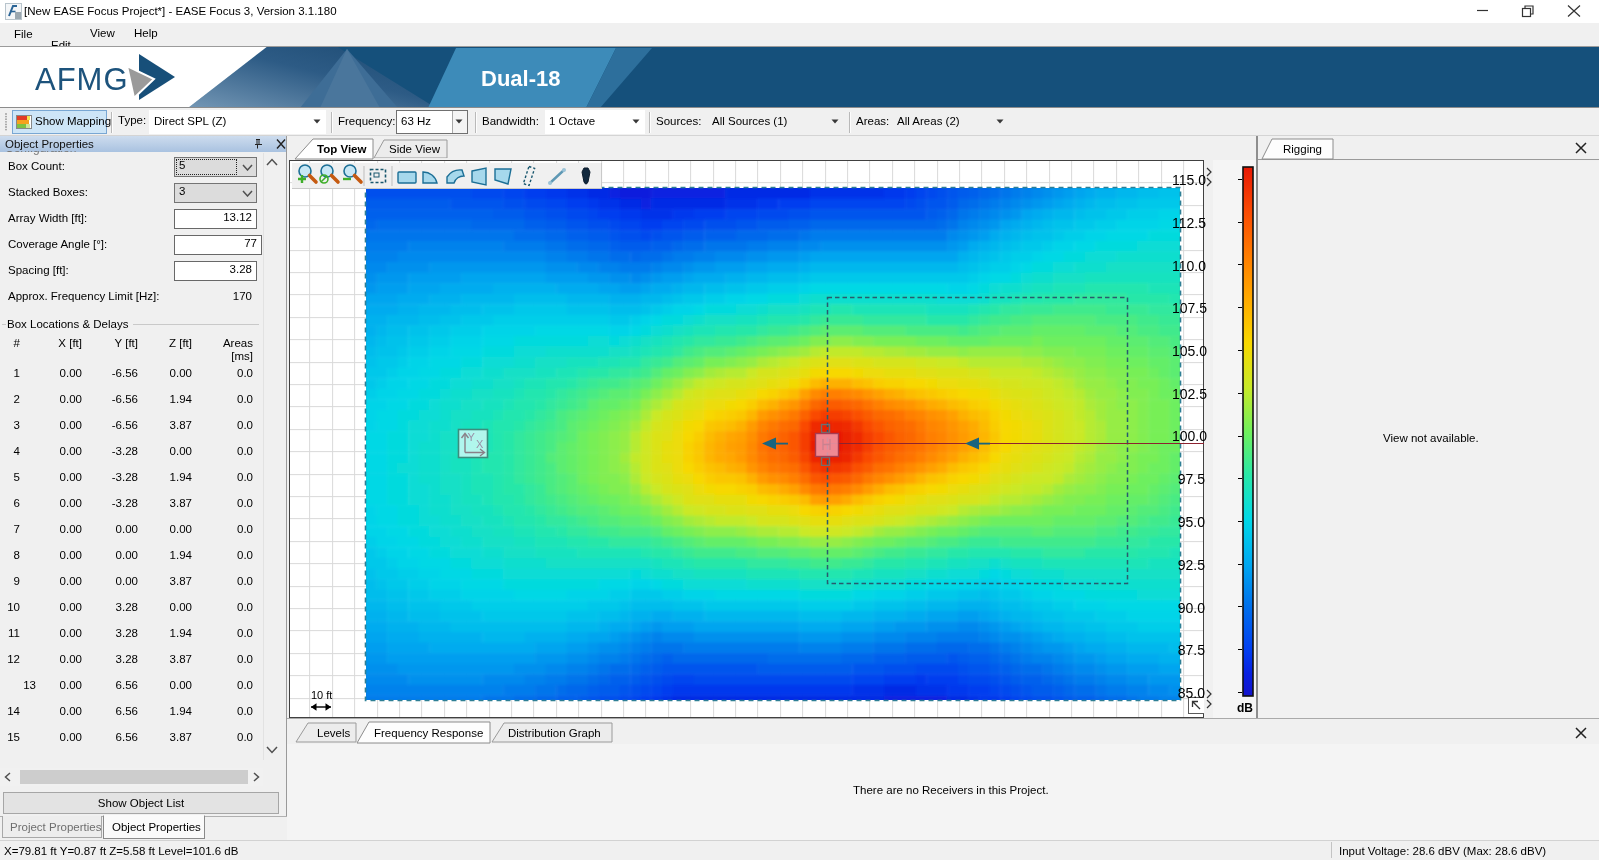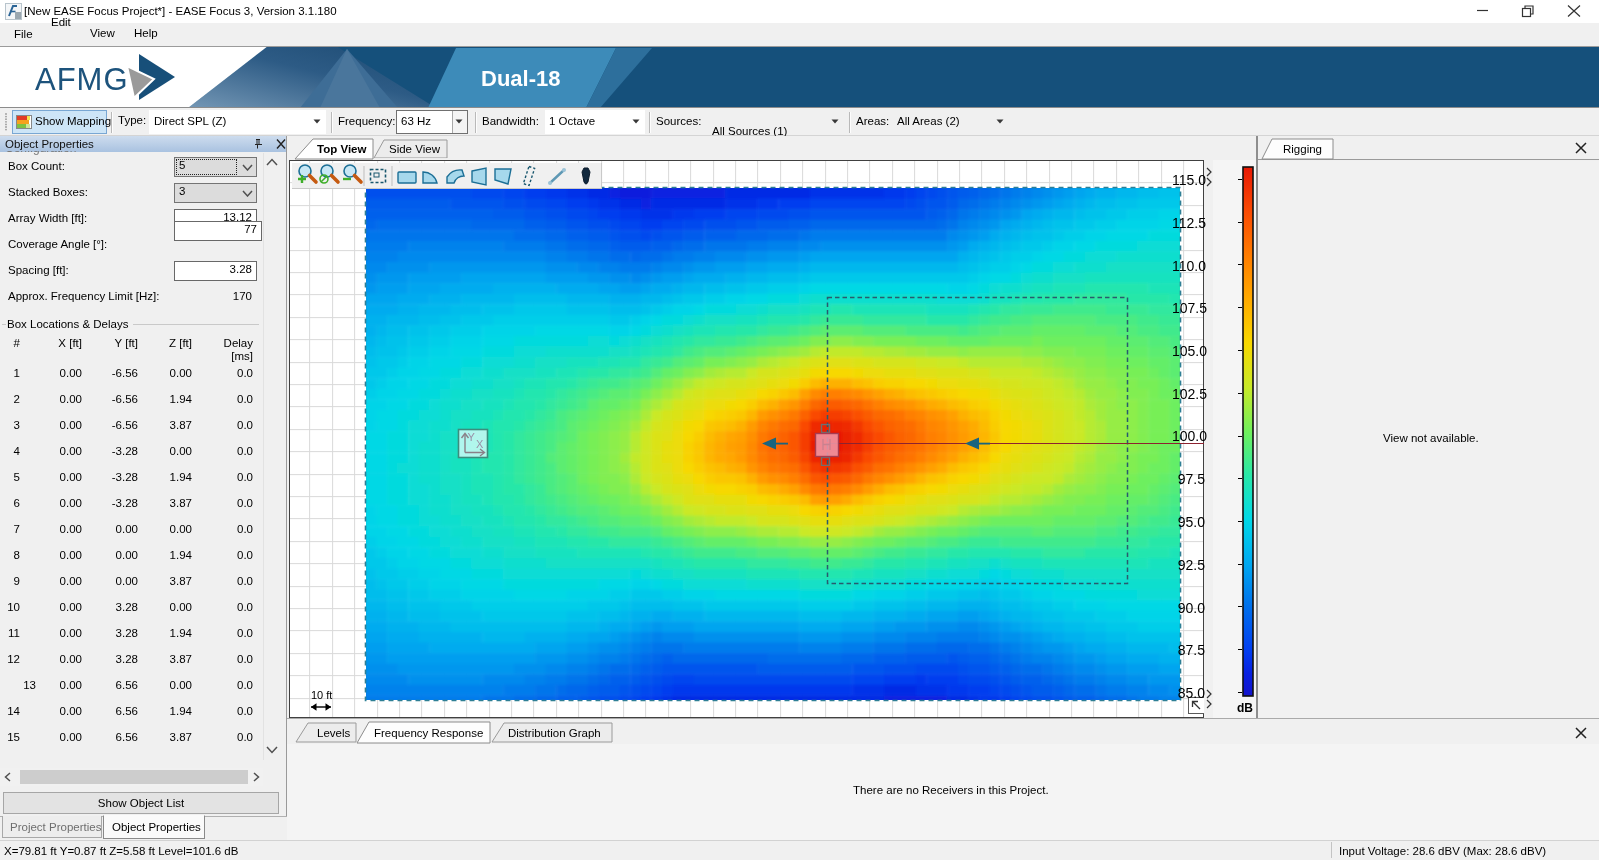--- a/index.html
+++ b/index.html
@@ -25,21 +25,21 @@
 <div class="abs" style="left:24px;top:5px;font-size:11.5px;color:#000;white-space:nowrap">[New EASE Focus Project*] - EASE Focus 3, Version 3.1.180</div>
 <svg class="abs" style="left:1469px;top:0" width="130" height="23" viewBox="0 0 130 23">
     <path d="M8 10.5 H19" stroke="#333" stroke-width="1.2"></path>
     <rect x="53.5" y="8.5" width="8" height="8" fill="none" stroke="#333" stroke-width="1.2"></rect>
     <path d="M56 8.5 v-2.5 h8 v8 h-2.5" fill="none" stroke="#333" stroke-width="1.2"></path>
     <path d="M99 5.5 L111 16.5 M111 5.5 L99 16.5" stroke="#333" stroke-width="1.2"></path>
   </svg>
 
 <div class="abs" style="left:0;top:23px;width:1599px;height:23px;background:#f0f0f0"></div>
 <div class="lbl" style="left:14px;top:28px">File</div>
-<div class="lbl" style="left:51px;top:16px">Edit</div>
+<div class="lbl" style="left:51px;top:39px">Edit</div>
 <div class="lbl" style="left:90px;top:27px">View</div>
 <div class="lbl" style="left:134px;top:27px">Help</div>
 
 <svg class="abs" style="left:0;top:46px" width="1599" height="62" viewBox="0 0 1599 62">
 <defs>
 <linearGradient id="bg1" x1="0" y1="1" x2="1" y2="0">
         <stop offset="0" stop-color="#7497b5"></stop>
         <stop offset="0.55" stop-color="#2d5b85"></stop>
         <stop offset="1" stop-color="#1c4a72"></stop>
       </linearGradient>
@@ -96,21 +96,21 @@
   </svg>
 <div class="sep" style="left:475px"></div>
 <div class="tseg" style="left:482px;top:115px">Bandwidth:</div>
 <div class="abs" style="left:545px;top:110px;width:100px;height:24px;background:#fff"></div>
 <div class="tseg" style="left:549px;top:115px">1 Octave</div>
 <svg class="abs" style="left:632px;top:119px" width="8" height="5">
     <polygon points="0.5,0.5 7.5,0.5 4,4.5" fill="#383838"></polygon>
   </svg>
 <div class="sep" style="left:649px"></div>
 <div class="tseg" style="left:656px;top:115px">Sources:</div>
-<div class="tseg" style="left:712px;top:125px">All Sources (1)</div>
+<div class="tseg" style="left:712px;top:115px">All Sources (1)</div>
 <svg class="abs" style="left:831px;top:119px" width="8" height="5">
     <polygon points="0.5,0.5 7.5,0.5 4,4.5" fill="#383838"></polygon>
   </svg>
 <div class="sep" style="left:849px"></div>
 <div class="tseg" style="left:856px;top:115px">Areas:</div>
 <div class="tseg" style="left:897px;top:115px">All Areas (2)</div>
 <svg class="abs" style="left:996px;top:119px" width="8" height="5">
     <polygon points="0.5,0.5 7.5,0.5 4,4.5" fill="#383838"></polygon>
   </svg>
 
@@ -131,34 +131,34 @@
     <path d="M1 1 L5.5 6 L10 1" stroke="#505050" stroke-width="1.5" fill="none"></path>
   </svg>
 <div class="lbl" style="left:8px;top:186px">Stacked Boxes:</div>
 <div class="drp" style="left:174px;top:183px;width:83px;height:20px">3</div>
 <svg class="abs" style="left:242px;top:190px" width="11" height="7">
     <path d="M1 1 L5.5 6 L10 1" stroke="#505050" stroke-width="1.5" fill="none"></path>
   </svg>
 <div class="lbl" style="left:8px;top:212px">Array Width [ft]:</div>
 <div class="inp" style="left:174px;top:209px;width:83px;height:20px">13.12</div>
 <div class="lbl" style="left:8px;top:238px">Coverage Angle [°]:</div>
-<div class="inp" style="left:174px;top:221px;width:88px;height:20px">77</div>
+<div class="inp" style="left:174px;top:235px;width:88px;height:20px">77</div>
 <div class="lbl" style="left:8px;top:264px">Spacing [ft]:</div>
 <div class="inp" style="left:174px;top:261px;width:83px;height:20px">3.28</div>
 <div class="lbl" style="left:8px;top:290px">Approx. Frequency Limit [Hz]:</div>
 <div class="lbl" style="left:230px;top:290px;width:22px;text-align:right">170</div>
 <div class="abs" style="left:2px;top:324px;width:4px;height:1px;background:#c9c9c9"></div>
 <div class="abs" style="left:133px;top:324px;width:126px;height:1px;background:#c9c9c9"></div>
 <div class="lbl" style="left:7px;top:318px">Box Locations &amp; Delays</div>
 <div class="trow" style="top:337px">
     <span style="right:267px">#</span>
     <span style="right:205px">X [ft]</span>
     <span style="right:149px">Y [ft]</span>
     <span style="right:95px">Z [ft]</span>
-    <span style="right:34px">Delay</span>
+    <span style="right:34px">Areas</span>
   </div>
 <div class="trow" style="top:350px">
     <span style="right:34px">[ms]</span>
   </div>
 <div class="trow" style="top:367px">
     <span style="right:267px">1</span>
     <span style="right:205px">0.00</span>
     <span style="right:149px">-6.56</span>
     <span style="right:95px">0.00</span>
     <span style="right:34px">0.0</span>

